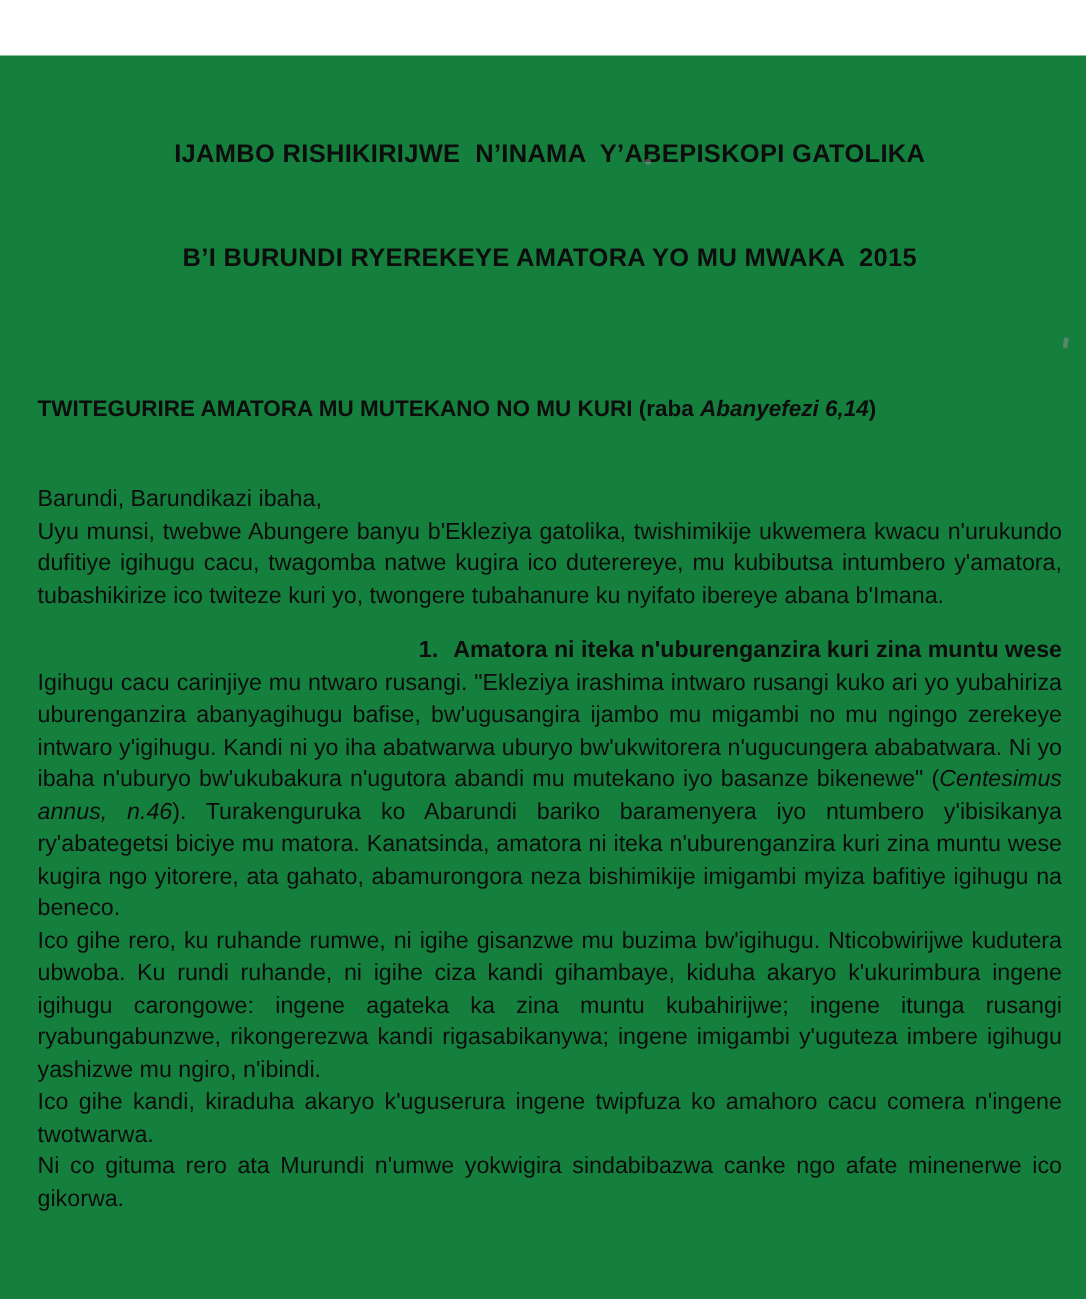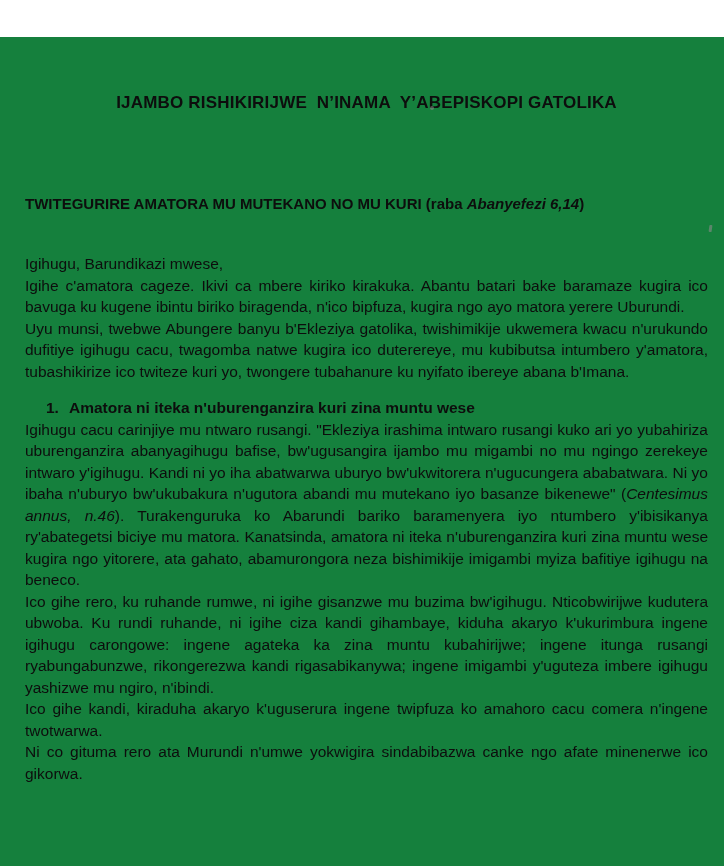--- a/index.html
+++ b/index.html
@@ -54,20 +54,21 @@
     text-align: justify;
   }
   .par-igihe        { margin-top: 18px; }
   .par-uyu-munsi    { margin-top: 10px; }
   .sec-heading {
     margin: 15px 0 0 0;
     padding-left: 21px;
     font-size: 15.5px;
     font-weight: 700;
     line-height: 21.5px;
+    text-align: right;
   }
   .sec-num { margin-right: 10px; }
   .par-igihugu      { margin-top: 16px; }
   .par-ico-rero     { margin-top: 20px; }
   .par-ico-kandi    { margin-top: 13px; }
   .par-ni-co        { margin-top: 10px; }
   .it { font-style: italic; }
   .speck {
     position: absolute;
     background: #8a8a8a;
@@ -86,30 +87,30 @@
     opacity: 0.6;
   }
 </style>
 </head>
 <body>
 
 <div class="page">
 
   <div class="title">
     <div>IJAMBO RISHIKIRIJWE  N’INAMA  Y’ABEPISKOPI GATOLIKA</div>
+    <div>B’I BURUNDI RYEREKEYE AMATORA YO MU MWAKA  2015</div>
   </div>
 
   <p class="subtitle"><span>TWITEGURIRE AMATORA MU MUTEKANO NO MU KURI (raba </span><span class="it">Abanyefezi 6,14</span><span>)</span></p>
 
   <div class="salutation">
-    <div>Igihugu, Barundikazi mwese,</div>
+    <div>Barundi, Barundikazi ibaha,</div>
   </div>
 
 
-  <p class="body-par par-igihe">Igihe c'amatora cageze. Ikivi ca mbere kiriko kirakuka. Abantu batari bake baramaze kugira ico bavuga ku kugene ibintu biriko biragenda, n'ico bipfuza, kugira ngo ayo matora yerere Uburundi.</p>
 
   <p class="body-par par-uyu-munsi">Uyu munsi, twebwe Abungere banyu b'Ekleziya gatolika, twishimikije ukwemera kwacu n'urukundo dufitiye igihugu cacu, twagomba natwe kugira ico duterereye, mu kubibutsa intumbero y'amatora, tubashikirize ico twiteze kuri yo, twongere tubahanure ku nyifato ibereye abana b'Imana.</p>
 
   <h2 class="sec-heading">
     <span class="sec-num">1.</span><span>Amatora ni iteka n'uburenganzira kuri zina muntu wese</span>
   </h2>
 
   <p class="body-par par-igihugu"><span>Igihugu cacu carinjiye mu ntwaro rusangi. "Ekleziya irashima intwaro rusangi kuko ari yo yubahiriza uburenganzira abanyagihugu bafise, bw'ugusangira ijambo mu migambi no mu ngingo zerekeye intwaro y'igihugu. Kandi ni yo iha abatwarwa uburyo bw'ukwitorera n'ugucungera ababatwara. Ni yo ibaha n'uburyo bw'ukubakura n'ugutora abandi mu mutekano iyo basanze bikenewe" (</span><span class="it">Centesimus annus, n.46</span><span>). Turakenguruka ko Abarundi bariko baramenyera iyo ntumbero y'ibisikanya ry'abategetsi biciye mu matora.  Kanatsinda, amatora ni iteka n'uburenganzira kuri zina muntu wese kugira ngo yitorere, ata gahato, abamurongora neza bishimikije imigambi myiza bafitiye igihugu na beneco.</span></p>
 
   <p class="body-par par-ico-rero">Ico gihe rero, ku ruhande rumwe, ni igihe gisanzwe mu buzima bw'igihugu. Nticobwirijwe kudutera ubwoba. Ku rundi ruhande, ni igihe ciza kandi gihambaye, kiduha akaryo k'ukurimbura ingene igihugu carongowe:  ingene agateka ka zina muntu kubahirijwe; ingene itunga rusangi ryabungabunzwe, rikongerezwa kandi rigasabikanywa; ingene imigambi y'uguteza imbere igihugu yashizwe mu ngiro, n'ibindi.</p>

